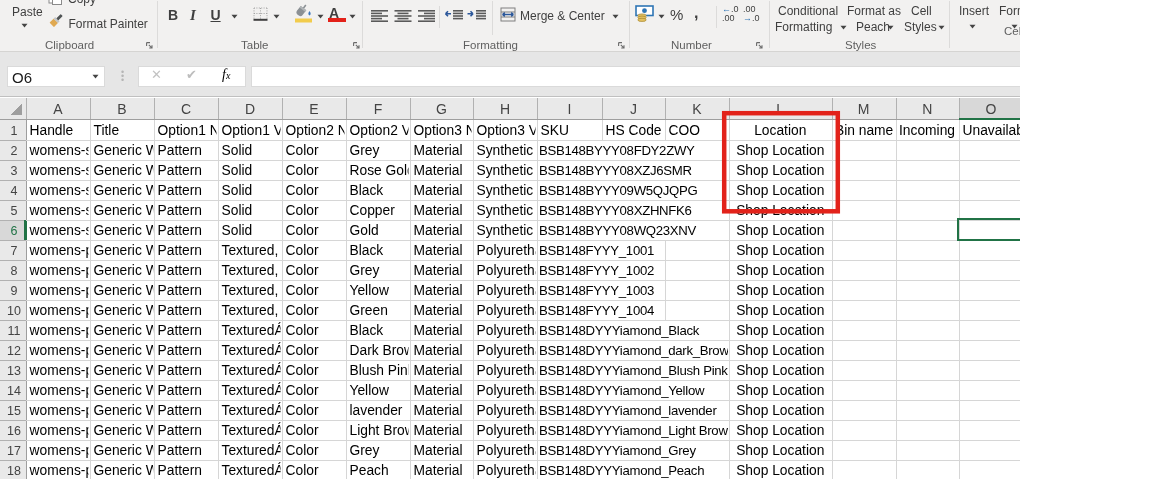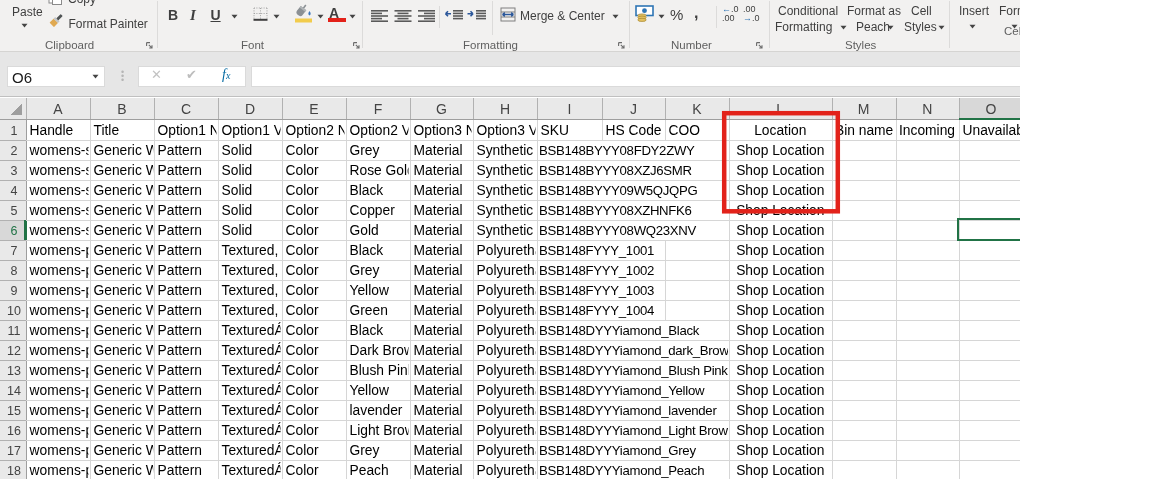--- a/index.html
+++ b/index.html
@@ -59,21 +59,21 @@
         <rect x="3" y="15.5" width="17" height="4" fill="#f2cc4c"></rect>
       </svg>
 <svg style="position:absolute;left:317px;top:13.5px" width="7" height="5" viewBox="0 0 7 5">
         <path d="M0.5 0.8 L6.5 0.8 L3.5 4.4 Z" fill="#444"></path>
       </svg>
 <div class="rt" style="left:329px;top:4.5px;font-weight:bold;font-size:14px">A</div>
 <div style="position:absolute;left:327.5px;top:18px;width:18px;height:4px;background:#e32119"></div>
 <svg style="position:absolute;left:349px;top:13.5px" width="7" height="5" viewBox="0 0 7 5">
         <path d="M0.5 0.8 L6.5 0.8 L3.5 4.4 Z" fill="#444"></path>
       </svg>
-<div class="rl" style="left:241px;top:39px">Font</div>
+<div class="rl" style="left:241px;top:39px">Table</div>
 <svg style="position:absolute;left:353px;top:41.5px" width="7" height="7" viewBox="0 0 7 7">
         <path d="M0.6 0.6 H4 M0.6 0.6 V4" stroke="#6b6b6b" stroke-width="1.1" fill="none"></path>
         <path d="M2.8 2.8 L5.6 5.6 M6 3.2 V6 H3.2" stroke="#6b6b6b" stroke-width="1.1" fill="none"></path>
       </svg>
 <div style="position:absolute;left:362px;top:1px;width:1px;height:47px;background:#dcdbda"></div>
 <svg style="position:absolute;left:371px;top:9px" width="18" height="13" viewBox="0 0 18 13">
         <rect x="0" y="1" width="17" height="1.6" fill="#5a5a5a"></rect>
         <rect x="0" y="3.6" width="11" height="1.6" fill="#5a5a5a"></rect>
         <rect x="0" y="6.2" width="17" height="1.6" fill="#5a5a5a"></rect>
         <rect x="0" y="8.8" width="11" height="1.6" fill="#5a5a5a"></rect>
@@ -199,21 +199,21 @@
 <div id="fbar">
 <div style="position:absolute;left:7px;top:13.5px;width:98px;height:21px;background:#fff;border:1px solid #dadada"></div>
 <div style="position:absolute;left:12px;top:17px;font-size:15px;color:#1a1a1a">O6</div>
 <svg style="position:absolute;left:92px;top:22px" width="7" height="5" viewBox="0 0 7 5">
         <path d="M0.5 0.8 L6.5 0.8 L3.5 4.4 Z" fill="#444"></path>
       </svg>
 <div style="position:absolute;left:121px;top:18px;color:#b5b5b5;font-size:9px;letter-spacing:0;line-height:4.2px">•<br>•<br>•</div>
 <div style="position:absolute;left:137.5px;top:13.5px;width:108px;height:21px;background:#fff;border:1px solid #dadada"></div>
 <div style="position:absolute;left:151px;top:15px;font-size:13px;color:#c2c2c2">✕</div>
 <div style="position:absolute;left:186px;top:15px;font-size:13px;color:#bdbdbd">✔</div>
-<div style="position:absolute;left:222px;top:14.5px;font-size:14px;color:#0369a1;font-family:'Liberation Serif',serif"><i>f</i><span style="font-size:10px;font-style:italic">x</span></div>
+<div style="position:absolute;left:222px;top:14.5px;font-size:14px;color:#000000;font-family:'Liberation Serif',serif"><i>f</i><span style="font-size:10px;font-style:italic">x</span></div>
 <div style="position:absolute;left:251px;top:13.5px;width:926px;height:21px;background:#fff;border:1px solid #dadada;border-right:none"></div>
 </div>
 <svg width="1176" height="381" viewBox="0 0 1176 381" xmlns="http://www.w3.org/2000/svg" font-family="Liberation Sans, sans-serif" shape-rendering="crispEdges" style="position:absolute;left:0;top:98px">
 <defs>
 <clipPath id="cA">
           <rect x="28" y="0" width="60.5" height="381"></rect>
         </clipPath>
 <clipPath id="cB">
           <rect x="92" y="0" width="61.19999999999999" height="381"></rect>
         </clipPath>

